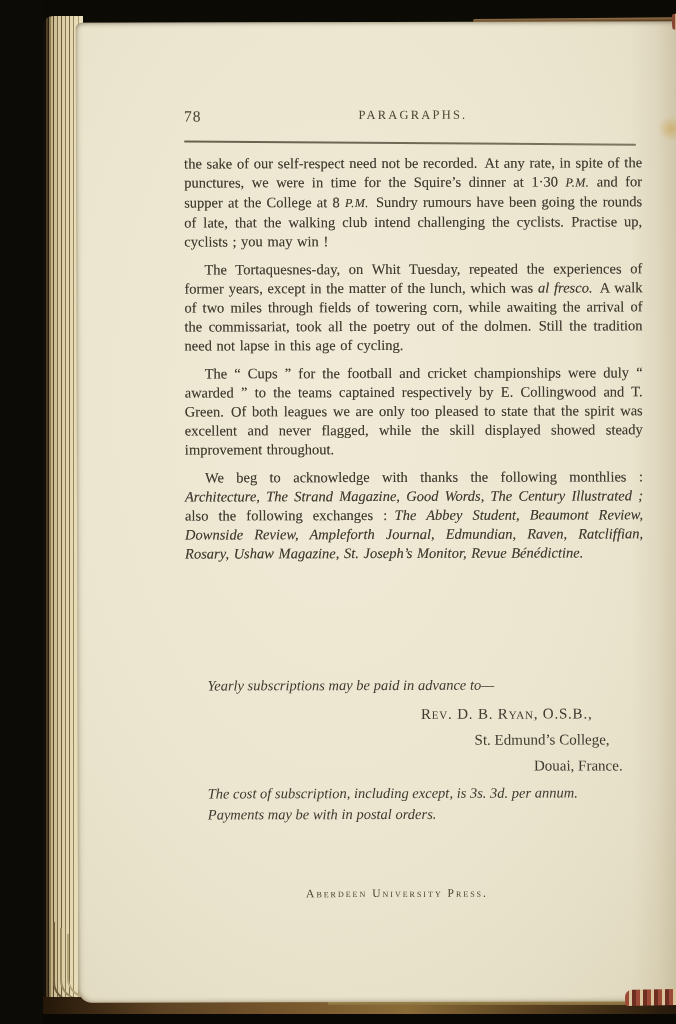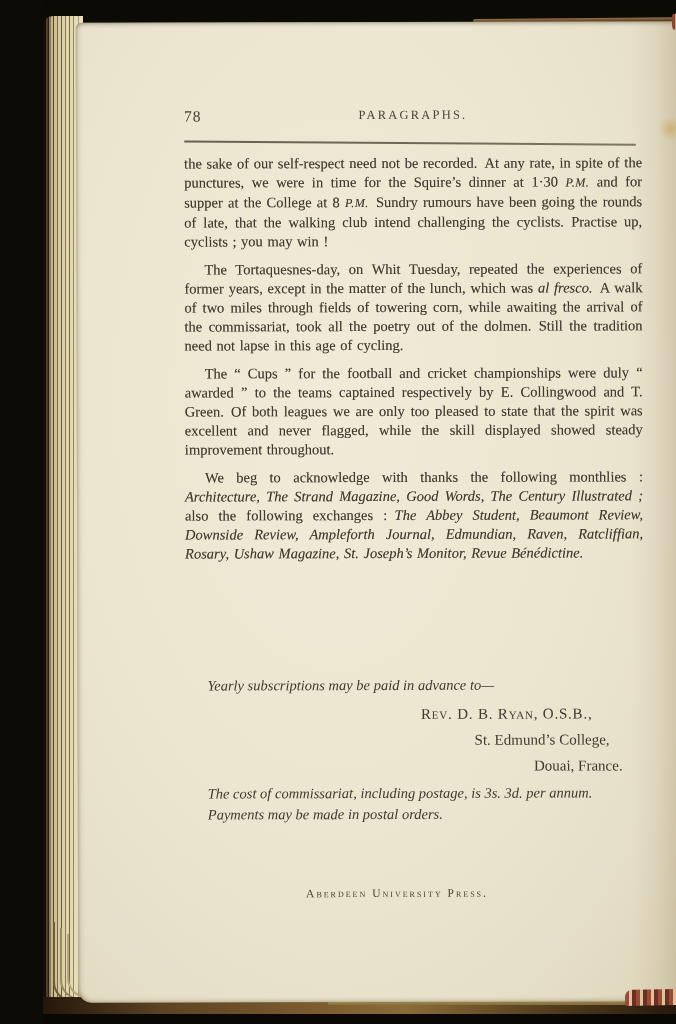--- a/index.html
+++ b/index.html
@@ -154,21 +154,21 @@
       </div>
 
     <div class="subscription">
       <div class="sub-intro">Yearly subscriptions may be paid in advance to—</div>
       <div class="address-block">
           <div class="addr-line addr-0">Rev. D. B. Ryan, O.S.B.,</div>
           <div class="addr-line addr-1">St. Edmund’s College,</div>
           <div class="addr-line addr-2">Douai, France.</div>
         </div>
       <div class="notes-block">
-          <div class="note-line">The cost of commissariat, including postage, is 3s. 3d. per annum.</div>
-          <div class="note-line">Payments may be made in postal orders.</div>
+          <div class="note-line">The cost of subscription, including except, is 3s. 3d. per annum.</div>
+          <div class="note-line">Payments may be with in postal orders.</div>
         </div>
     </div>
 
     <div class="imprint">Aberdeen University Press.</div>
   </div>
 
 </div>
 
 </body></html>

